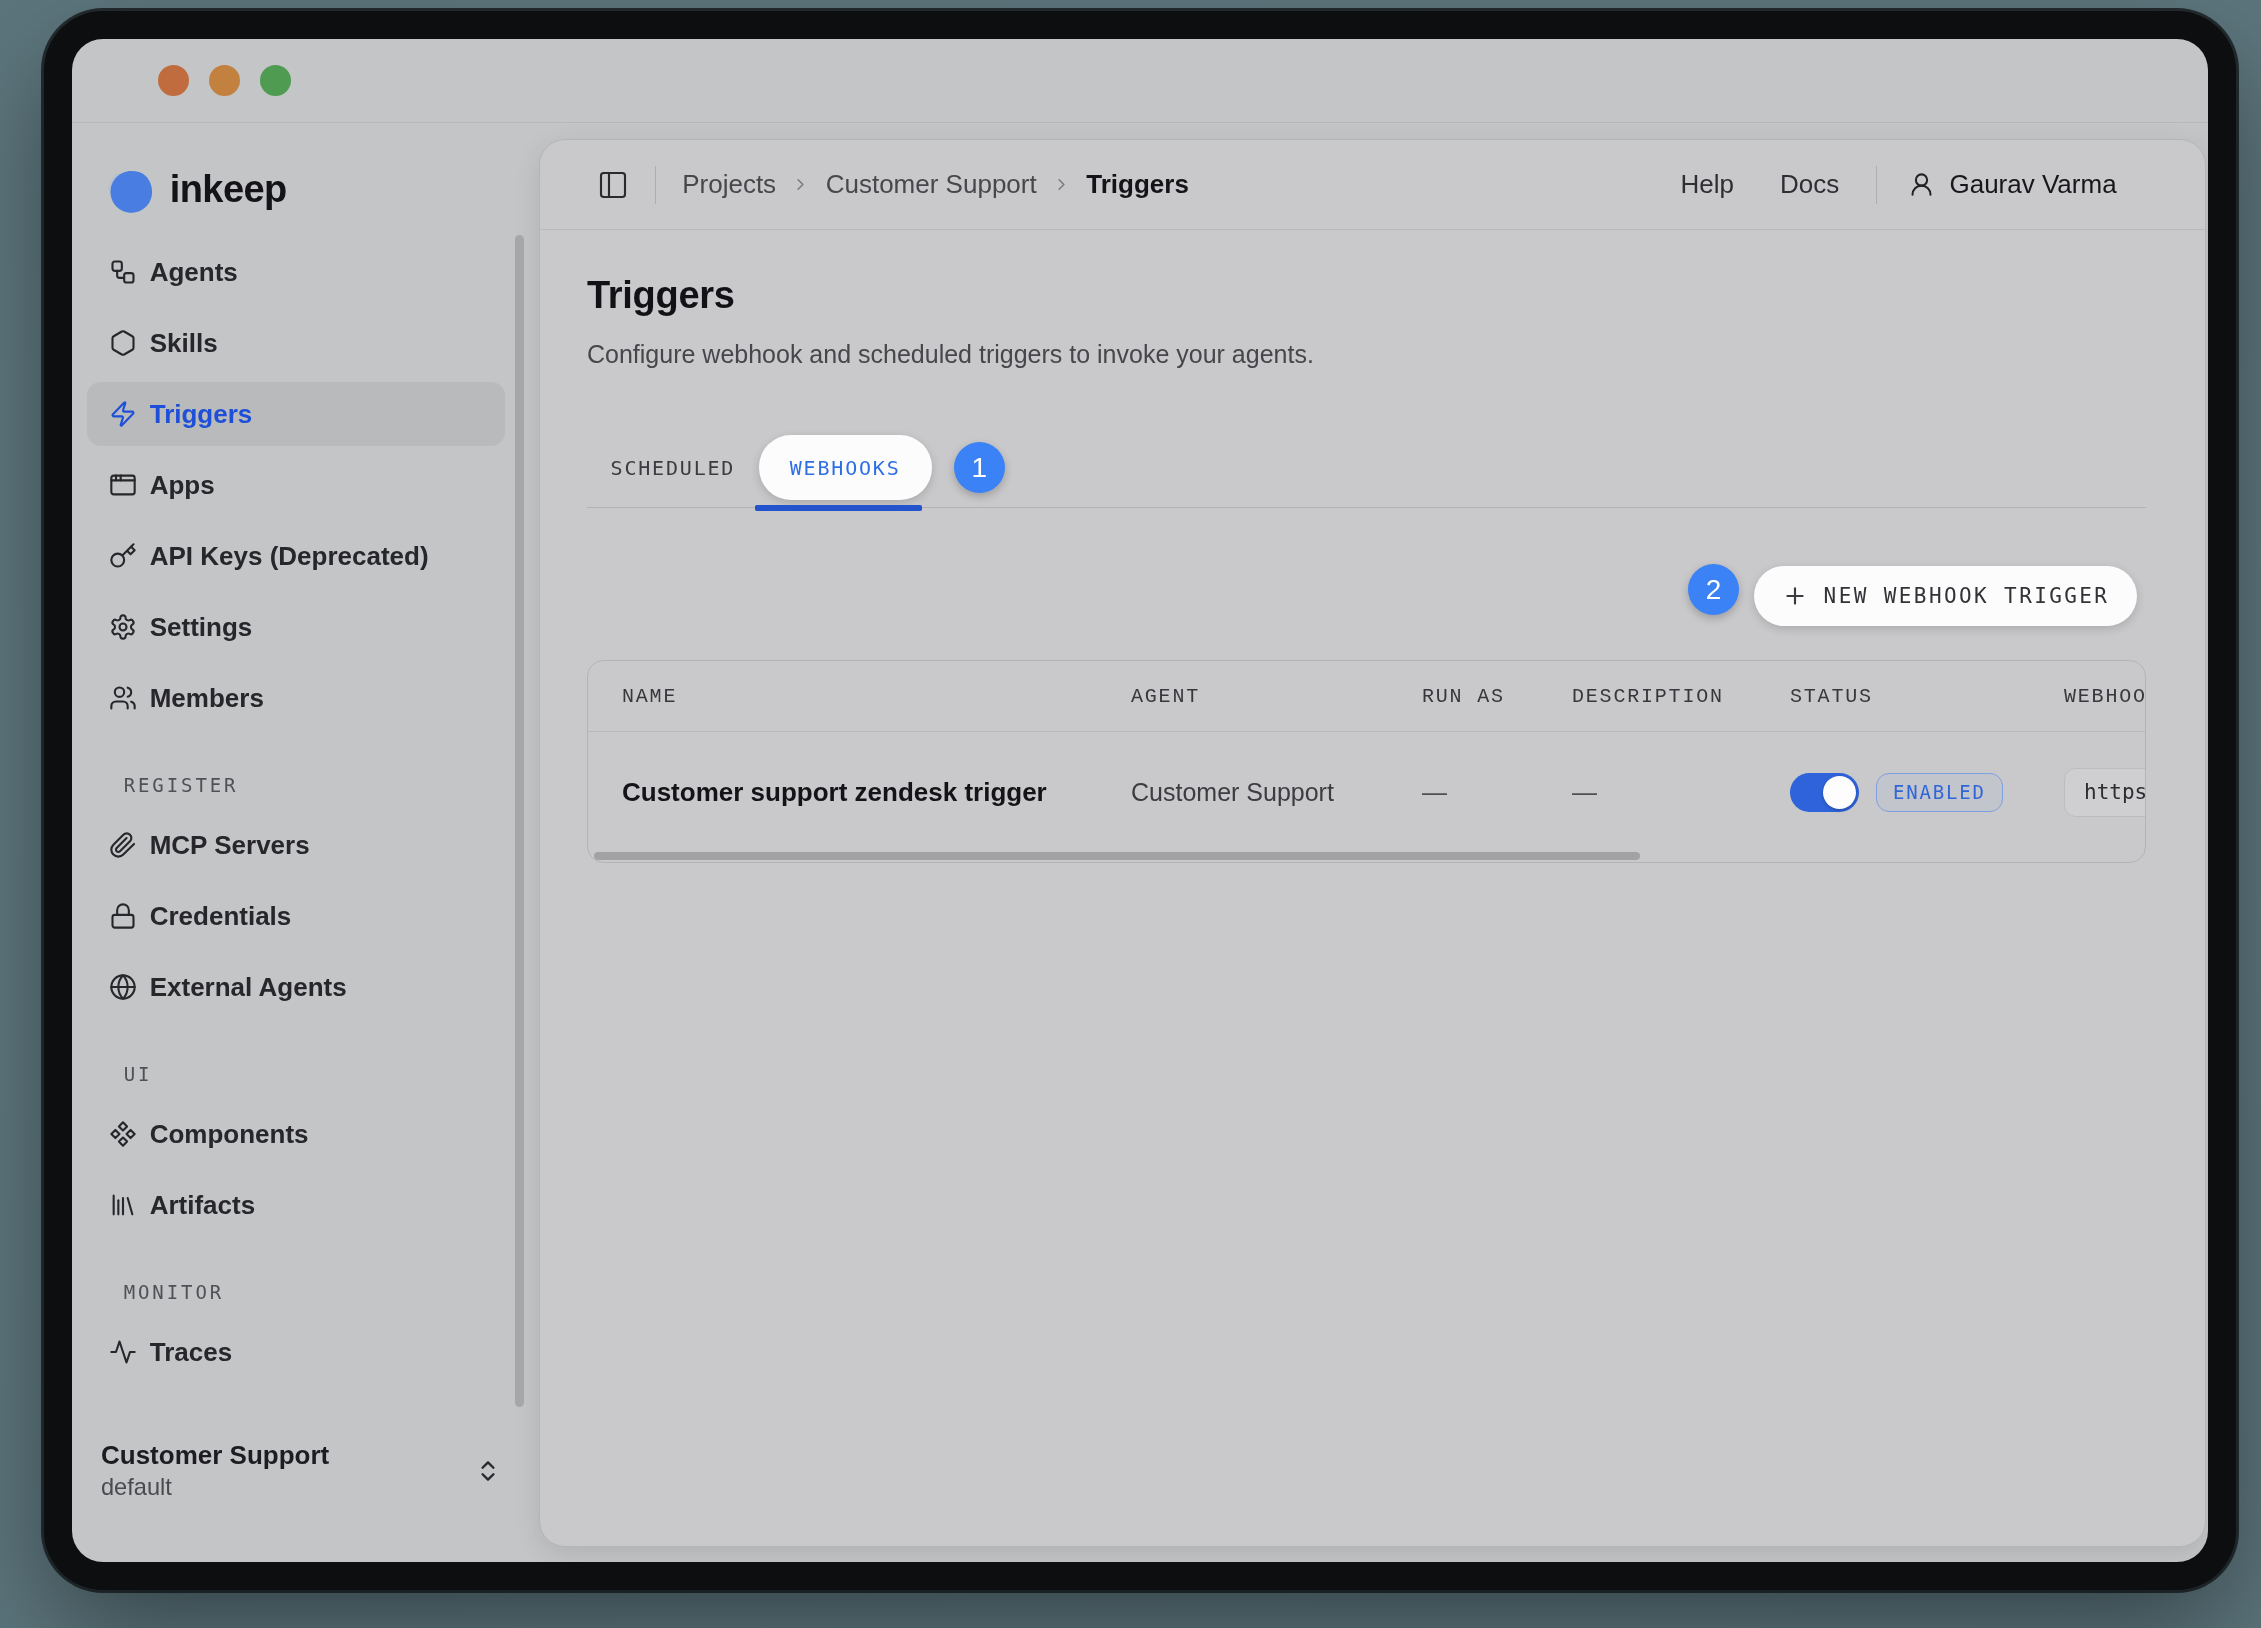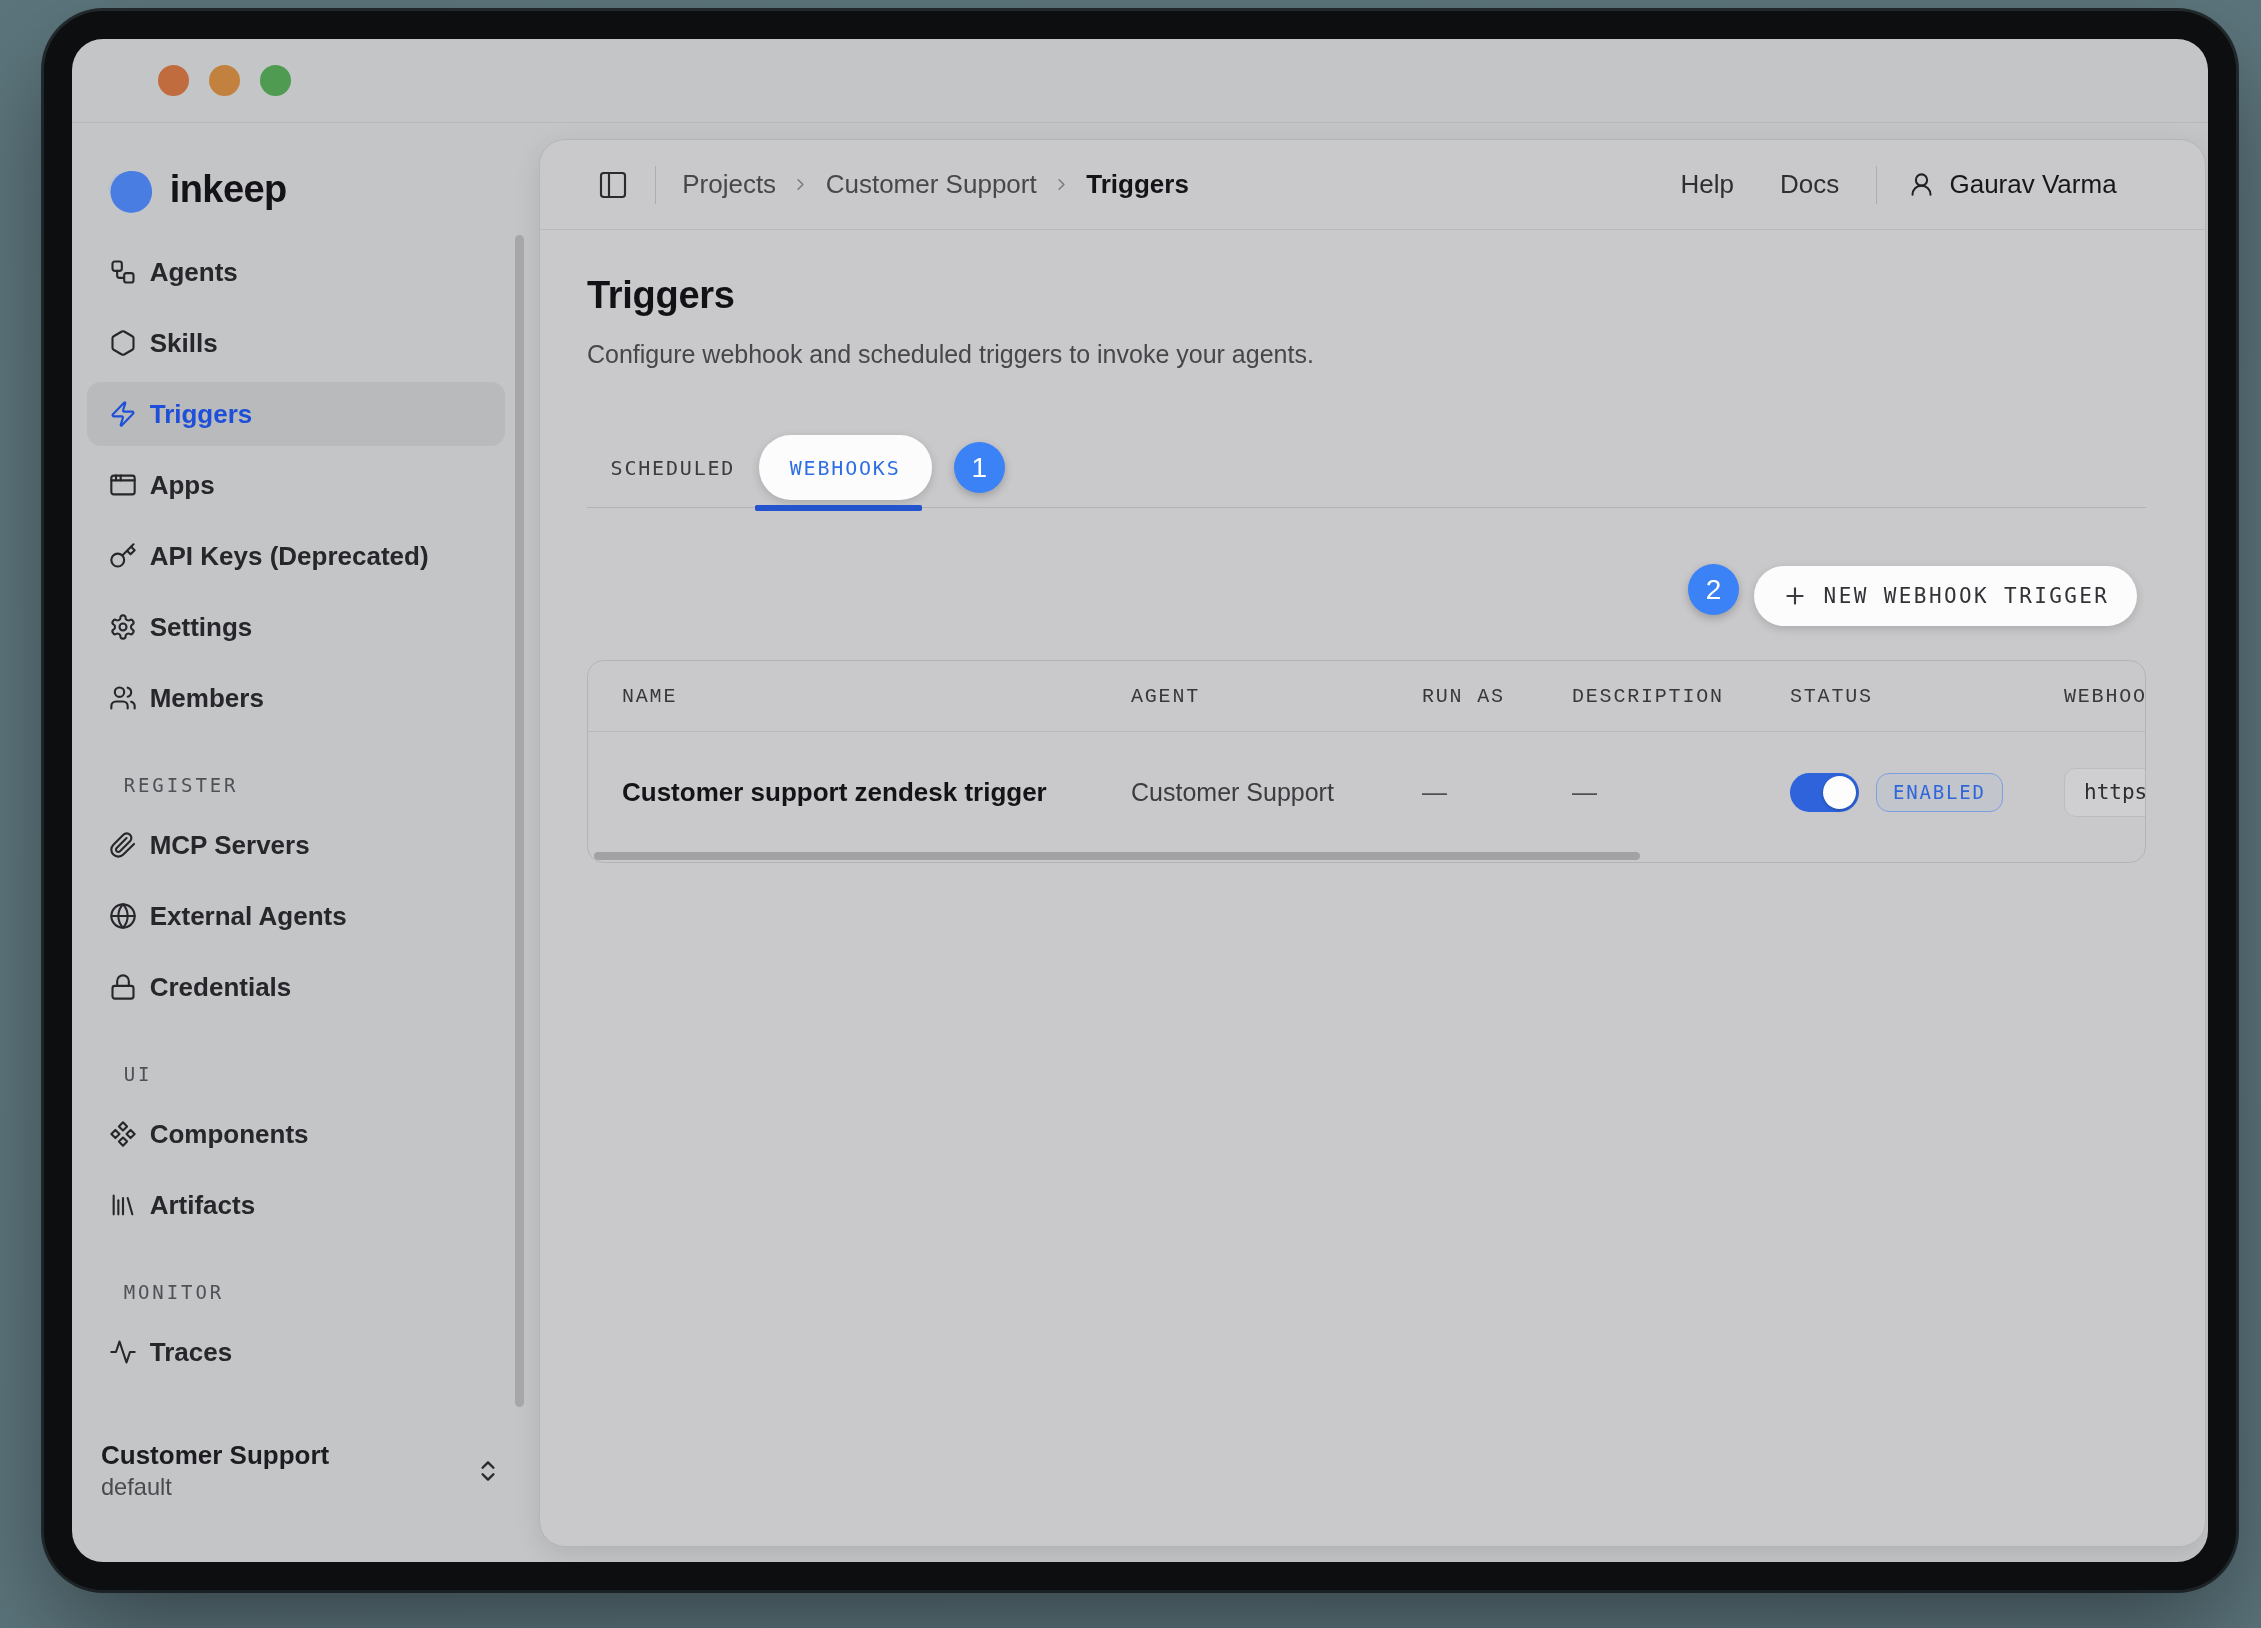--- a/index.html
+++ b/index.html
@@ -207,32 +207,32 @@
 
         <div class="section-label">REGISTER</div>
         <div class="nav-item">
           <svg class="ni ic" viewBox="0 0 24 24">
               <path d="m21.44 11.05-9.19 9.19a6 6 0 0 1-8.49-8.49l8.57-8.57A4 4 0 1 1 18 8.84l-8.59 8.57a2 2 0 0 1-2.83-2.83l8.49-8.48"></path>
             </svg>
           <span>MCP Servers</span>
         </div>
         <div class="nav-item">
           <svg class="ni ic" viewBox="0 0 24 24">
+              <rect x="3" y="11" width="18" height="11" rx="2"></rect>
+              <path d="M7 11V7a5 5 0 0 1 10 0v4"></path>
+            </svg>
+          <span>Credentials</span>
+        </div>
+        <div class="nav-item">
+          <svg class="ni ic" viewBox="0 0 24 24">
               <circle cx="12" cy="12" r="10"></circle>
               <path d="M12 2a14.5 14.5 0 0 0 0 20 14.5 14.5 0 0 0 0-20"></path>
               <path d="M2 12h20"></path>
             </svg>
           <span>External Agents</span>
-        </div>
-        <div class="nav-item">
-          <svg class="ni ic" viewBox="0 0 24 24">
-              <rect x="3" y="11" width="18" height="11" rx="2"></rect>
-              <path d="M7 11V7a5 5 0 0 1 10 0v4"></path>
-            </svg>
-          <span>Credentials</span>
         </div>
 
         <div class="section-label">UI</div>
         <div class="nav-item">
           <svg class="ni ic" viewBox="0 0 24 24">
               <path d="M5.5 8.5 9 12l-3.5 3.5L2 12z"></path>
               <path d="m12 2 3.5 3.5L12 9 8.5 5.5z"></path>
               <path d="M18.5 8.5 22 12l-3.5 3.5L15 12z"></path>
               <path d="m12 15 3.5 3.5L12 22l-3.5-3.5z"></path>
             </svg>

